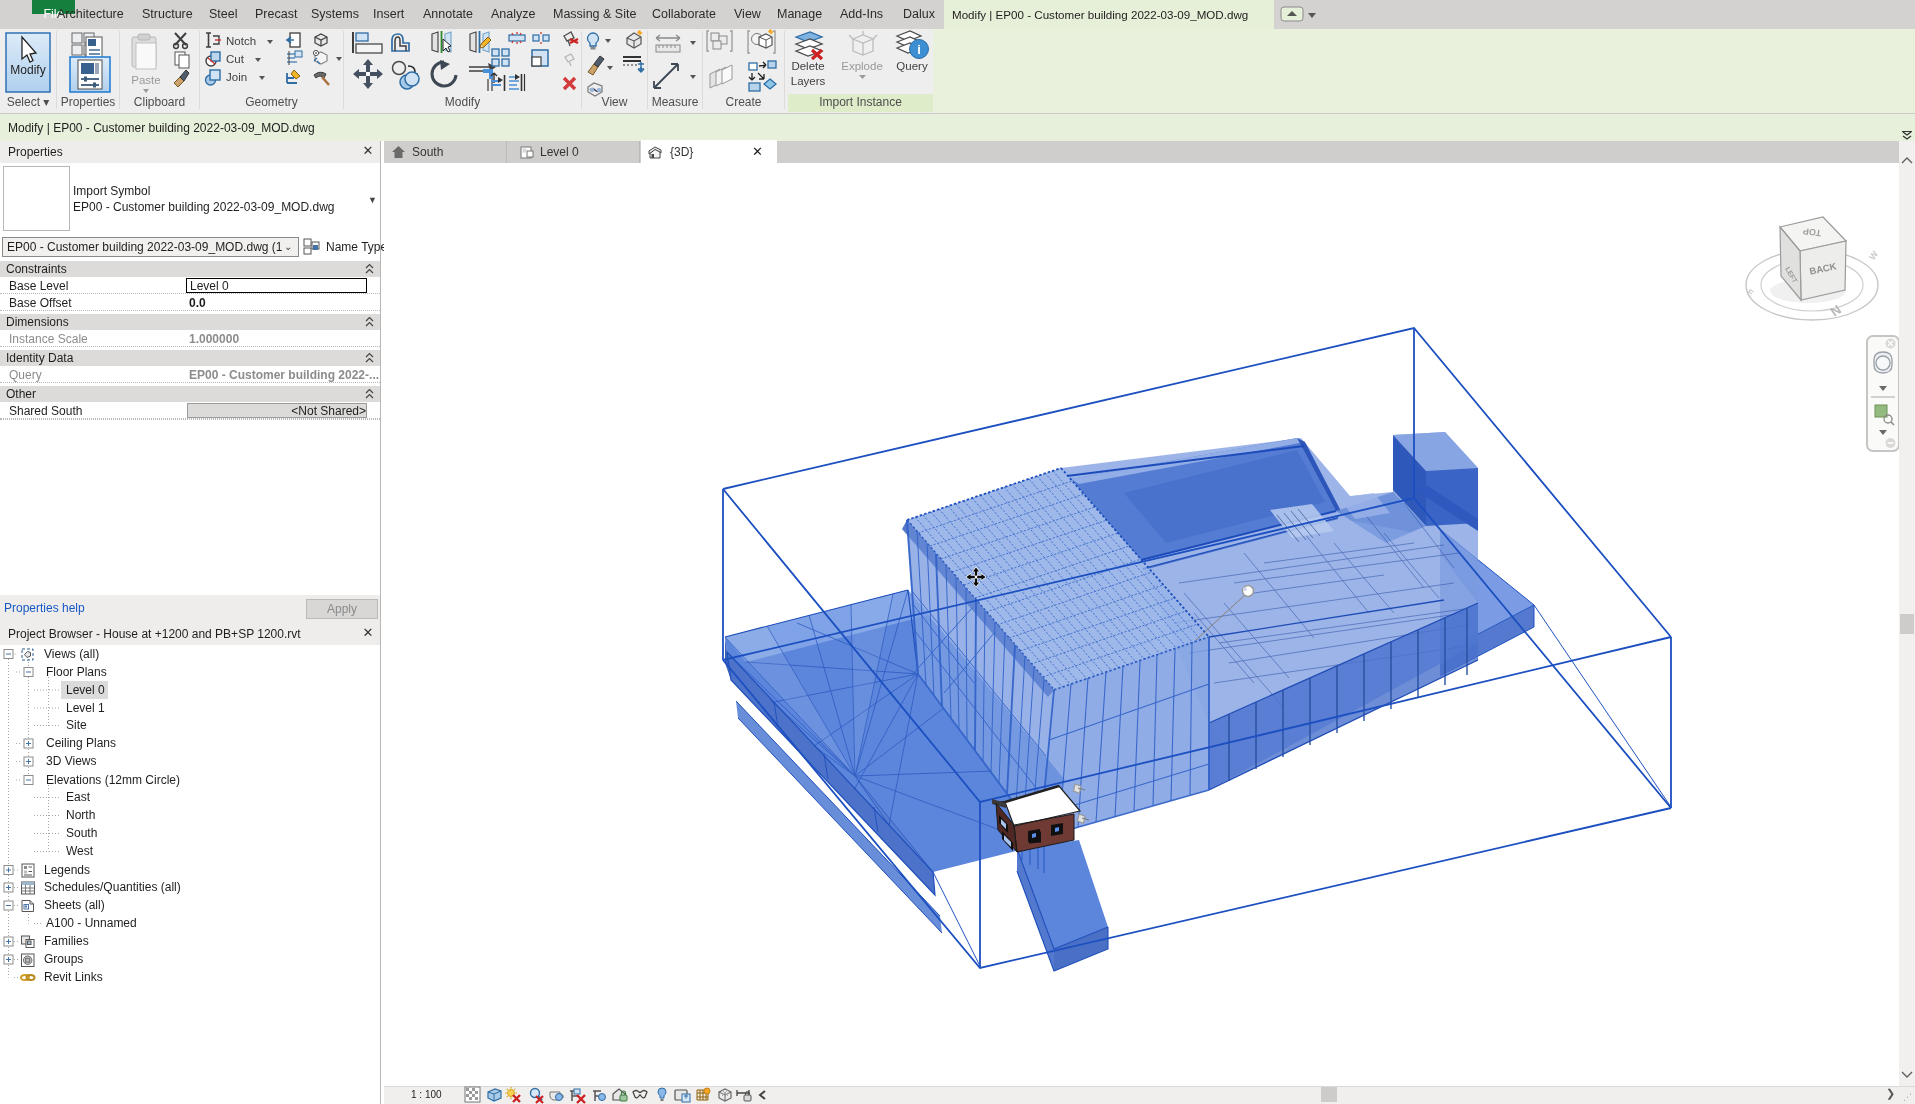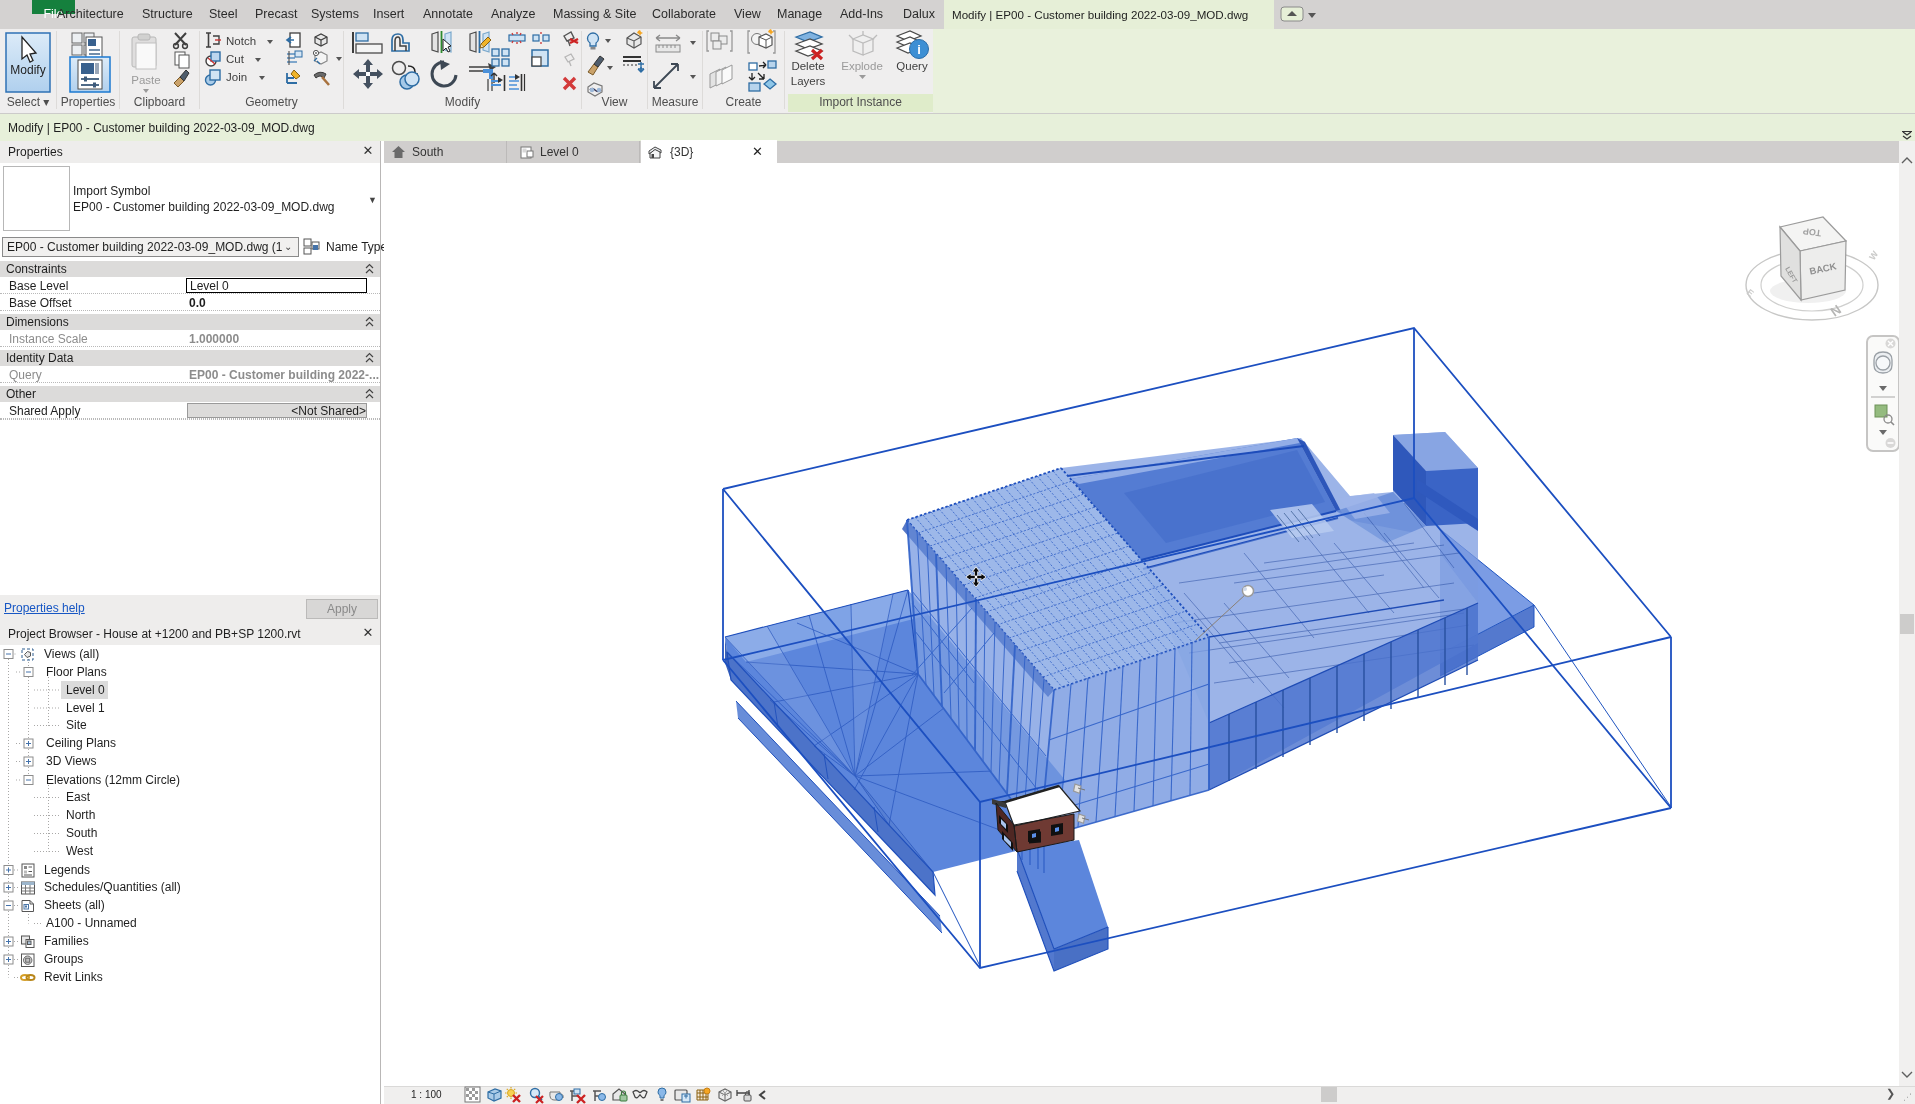--- a/index.html
+++ b/index.html
@@ -438,27 +438,27 @@
     <span class="lab gray">Query</span>
     <span class="val gray">EP00 - Customer building 2022-...</span>
   </div>
 <div class="grid-hrow" style="top:386px">
     <b>Other</b>
     <span class="chev"><svg width="9" height="12" viewBox="0 0 9 12">
         <path d="M1 5 L4.5 1.5 L8 5 M1 10 L4.5 6.5 L8 10" stroke="#444" stroke-width="1.2" fill="none"></path>
       </svg></span>
   </div>
 <div class="prow" style="top:402px">
-    <span class="lab">Shared Apply</span>
+    <span class="lab">Shared South</span>
   </div>
 <div class="abs" style="left:187px;top:403px;width:180px;height:15px;background:#dcdbda;border:1px solid #9a9a9a;text-align:right;font-size:12px;line-height:14px">&lt;Not Shared&gt;</div>
 <div class="abs" style="left:0px;top:419px;width:380px;border-top:1px dotted #b9b9b9"></div>
 
 <div class="abs" style="left:0;top:595px;width:380px;height:28px;background:#eeedec"></div>
-<div class="abs" style="left:4px;top:601px;color:#1757c4;text-decoration:underline;font-size:12px">Properties help</div>
+<div class="abs" style="left:4px;top:601px;color:#1757c4;font-size:12px">Properties help</div>
 <div class="abs" style="left:306px;top:599px;width:72px;height:20px;background:#d8d7d6;border:1px solid #bbbab9;color:#8a8a8a;text-align:center;line-height:18px;font-size:12px">Apply</div>
 
 <div class="hdr" style="top:623px">
     <span class="t">Project Browser - House at +1200 and PB+SP 1200.rvt</span>
     <span class="x">✕</span>
   </div>
 <svg class="abs" style="left:0;top:645px" width="380" height="345" viewBox="0 0 380 345">
   <g stroke="#a9a8a7" stroke-dasharray="1,2" fill="none">
     <line x1="8.5" y1="14" x2="8.5" y2="332.5"></line>
     <line x1="8.5" y1="9" x2="16" y2="9"></line>

